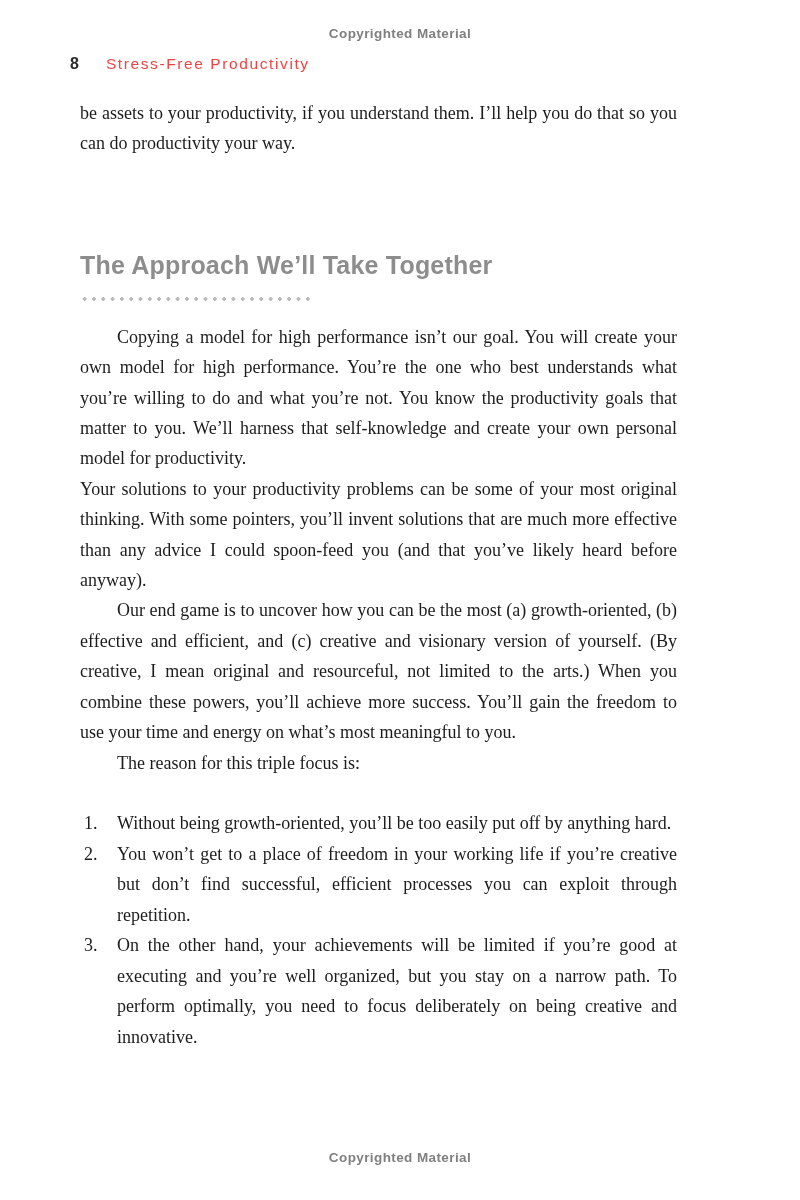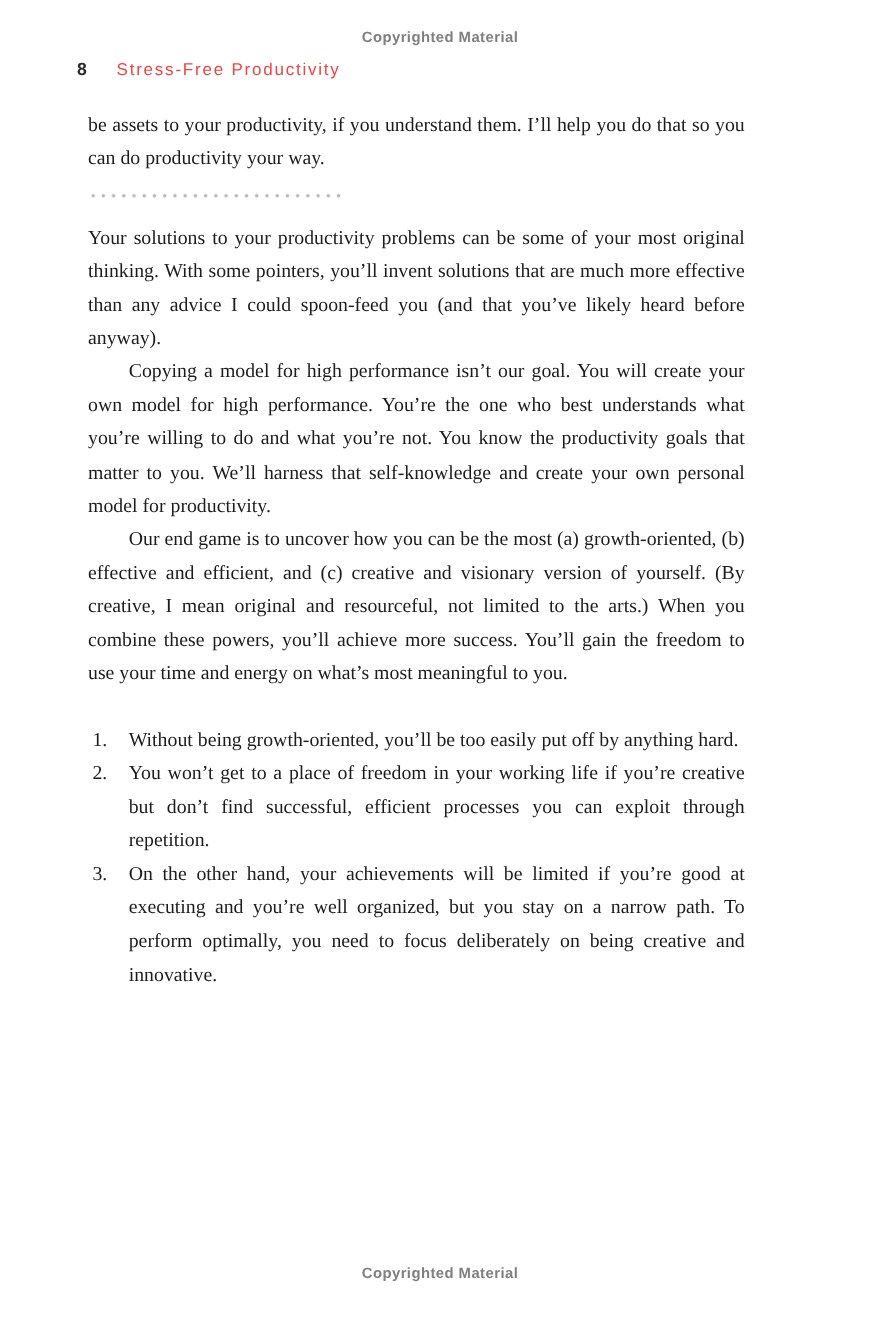--- a/index.html
+++ b/index.html
@@ -115,29 +115,31 @@
 
   <div class="running-header">
     <span class="page-number">8</span>
     <span class="header-title">Stress-Free Productivity</span>
   </div>
 
   <div class="content">
 
     <p class="body-text">be assets to your productivity, if you understand them. I’ll help you do that so you can do productivity your way.</p>
 
+    <h2 class="section-heading">The Approach We’ll Take Together</h2>
 
     <div class="dotted-rule"></div>
 
+    <p class="body-text indent">Copying a model for high performance isn’t our goal. You will create your own model for high performance. You’re the one who best understands what you’re willing to do and what you’re not. You know the productivity goals that matter to you. We’ll harness that self-knowledge and create your own personal model for productivity.</p>
+
     <p class="body-text">Your solutions to your productivity problems can be some of your most original thinking. With some pointers, you’ll invent solutions that are much more effective than any advice I could spoon-feed you (and that you’ve likely heard before anyway).</p>
-
-    <p class="body-text indent">Copying a model for high performance isn’t our goal. You will create your own model for high performance. You’re the one who best understands what you’re willing to do and what you’re not. You know the productivity goals that matter to you. We’ll harness that self-knowledge and create your own personal model for productivity.</p>
 
     <p class="body-text indent">Our end game is to uncover how you can be the most (a) growth-oriented, (b) effective and efficient, and (c) creative and visionary version of yourself. (By creative, I mean original and resourceful, not limited to the arts.) When you combine these powers, you’ll achieve more success. You’ll gain the freedom to use your time and energy on what’s most meaningful to you.</p>
 
+    <p class="body-text indent">The reason for this triple focus is:</p>
 
     <div class="spacer-list"></div>
 
     <div class="num-list">
 
       <div class="list-item">
         <span class="list-number">1.</span>
         <span class="list-text">Without being growth-oriented, you’ll be too easily put off by anything hard.</span>
       </div>
 

